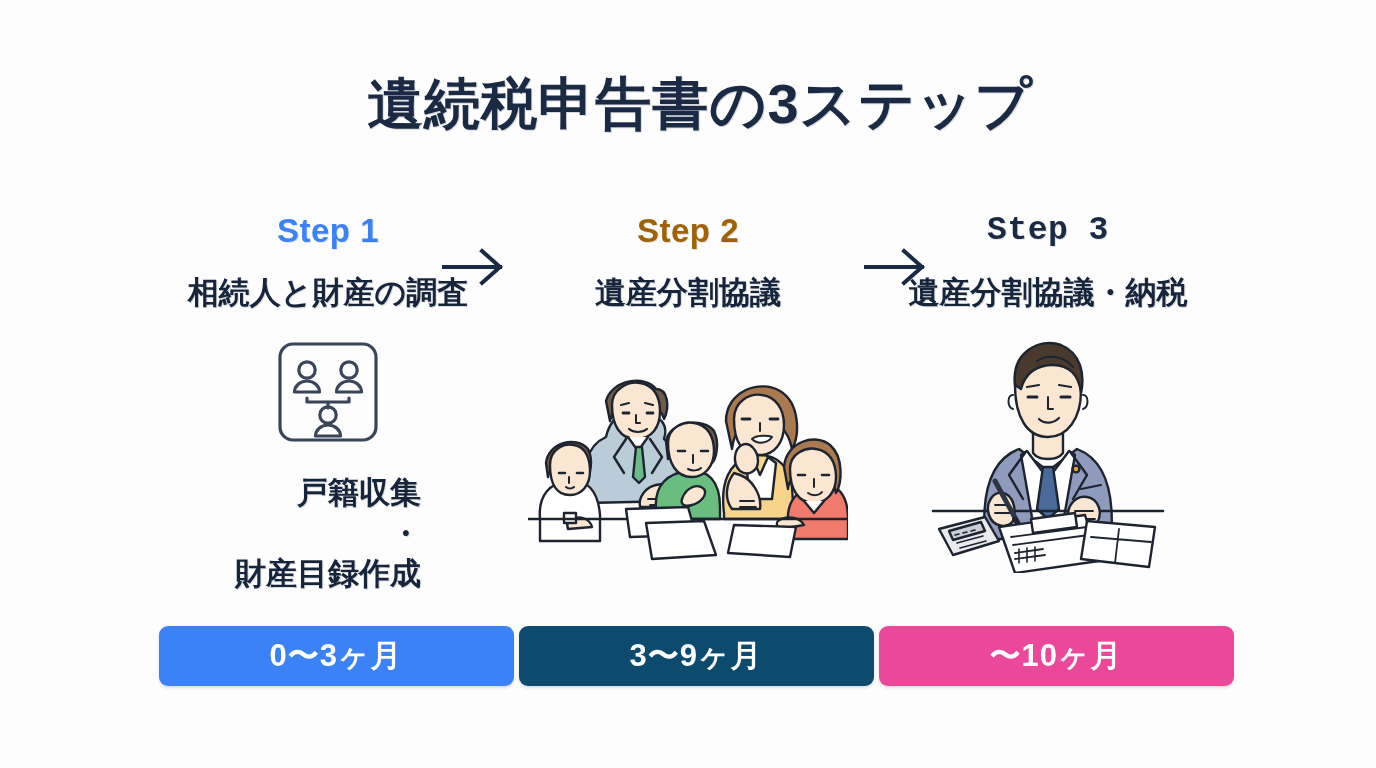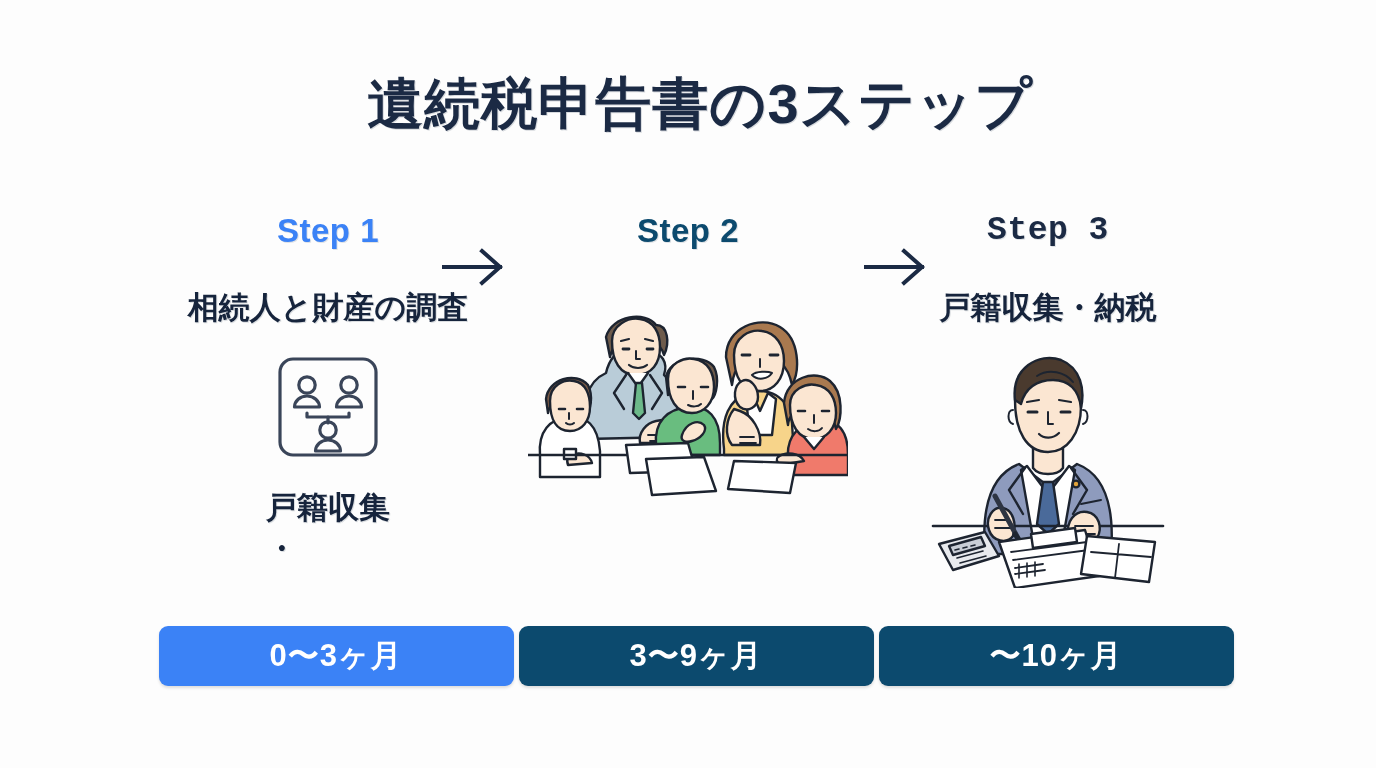--- a/index.html
+++ b/index.html
@@ -59,47 +59,47 @@
 
   .step-label {
     font-size: 33px;
     font-weight: 700;
     letter-spacing: 0.5px;
     line-height: 1;
     margin-top: 14px;
     text-shadow: 1px 1px 0 rgba(120,130,145,0.22);
   }
   .step-1 .step-label { color: #3b82f6; }
-  .step-2 .step-label { color: #0c4a6e; }
+  .step-2 .step-label { color: #a16207; }
   .step-3 .step-label { color: #1b2a44; font-family: Liberation Mono, monospace; }
 
   .step-title {
     font-size: 31px;
     font-weight: 700;
     color: #16243c;
-    margin-top: 43px;
+    margin-top: 28px;
     line-height: 1.15;
     white-space: nowrap;
     text-shadow: 1px 1px 0 rgba(120,130,145,0.25);
   }
 
   .art {
     position: relative;
     width: 330px;
     height: 250px;
     margin-top: 12px;
     display: flex;
     align-items: center;
     justify-content: center;
   }
   .step-1 .art { height: 110px; margin-top: 26px; }
 
   .caption {
     margin-top: 26px;
-    text-align: left;
+    text-align: right;
     font-size: 31px;
     font-weight: 700;
     color: #16243c;
     line-height: 1.32;
     text-shadow: 1px 1px 0 rgba(120,130,145,0.25);
   }
 
   
   .arrow {
     position: absolute;
@@ -138,21 +138,21 @@
     align-items: center;
     justify-content: center;
     color: #ffffff;
     font-size: 31px;
     font-weight: 700;
     letter-spacing: 1px;
     box-shadow: 0 2px 3px rgba(0,0,0,0.13);
   }
   .badge-blue  { background: #3b82f6; }
   .badge-green { background: #0c4a6e; }
-  .badge-navy  { background: #0c4a6e; }
+  .badge-navy  { background: #ec4899; }
 
   svg { display: block; }
 </style>
 </head>
 <body>
 
 <div class="page">
 
   <div class="title">遺続税申告書の3ステップ</div>
 
@@ -176,25 +176,27 @@
           <path d="M52 62 L52 68" fill="none" stroke="#3a4559" stroke-width="3.2" stroke-linecap="round"></path>
 
           <circle cx="52" cy="75" r="8.2" fill="none" stroke="#3a4559" stroke-width="3.2"></circle>
           <path d="M39.5 96 a12.5 11 0 0 1 25 0 z" fill="none" stroke="#3a4559" stroke-width="3.2" stroke-linejoin="round"></path>
         </svg>
       </div>
 
       <div class="caption">
         <div>戸籍収集</div>
         <div>・</div>
+        <div>財産目録作成</div>
       </div>
     </div>
 
     <div class="col step-2">
       <div class="step-label">Step 2</div>
+      <div class="step-title">遺産分割協議</div>
 
       <div class="art">
         <svg width="320" height="250" viewBox="0 0 320 250">
           <g stroke="#1d2430" stroke-width="2.4" stroke-linejoin="round" stroke-linecap="round" fill="none">
 
             <path d="M58 180 C52 142 60 122 78 114 C84 86 112 80 122 96 C134 92 140 104 136 116 C150 126 152 146 148 178 Z" fill="#b9ccd8"></path>
 
             <path d="M78 78 C84 56 118 52 128 66 C140 66 142 84 136 96 C132 82 118 76 104 78 C92 80 84 88 82 98 Z" fill="#6e5b4b" stroke="#1d2430"></path>
 
             <path d="M84 82 C84 66 100 58 112 60 C126 62 132 74 132 88 C132 104 124 116 108 116 C92 116 84 102 84 82 Z" fill="#fbe6d2"></path>
@@ -259,21 +261,21 @@
         </svg>
       </div>
 
       <div class="caption">
         <div></div>
       </div>
     </div>
 
     <div class="col step-3">
       <div class="step-label">Step 3</div>
-      <div class="step-title">戸籍収集・納税</div>
+      <div class="step-title">遺産分割協議・納税</div>
 
       <div class="art">
         <svg width="250" height="250" viewBox="0 0 250 250">
           <g stroke="#1d2430" stroke-width="2.4" stroke-linejoin="round" stroke-linecap="round" fill="none">
 
             <path d="M62 216 C58 166 70 136 96 126 L125 148 L154 126 C180 136 192 166 188 216 Z" fill="#8e9bbd"></path>
 
             <path d="M104 128 L125 156 L146 128 L152 132 L140 200 L110 200 L98 132 Z" fill="#ffffff"></path>
 
             <path d="M120 144 L130 144 L136 186 L125 196 L114 186 Z" fill="#4a6a9a"></path>

